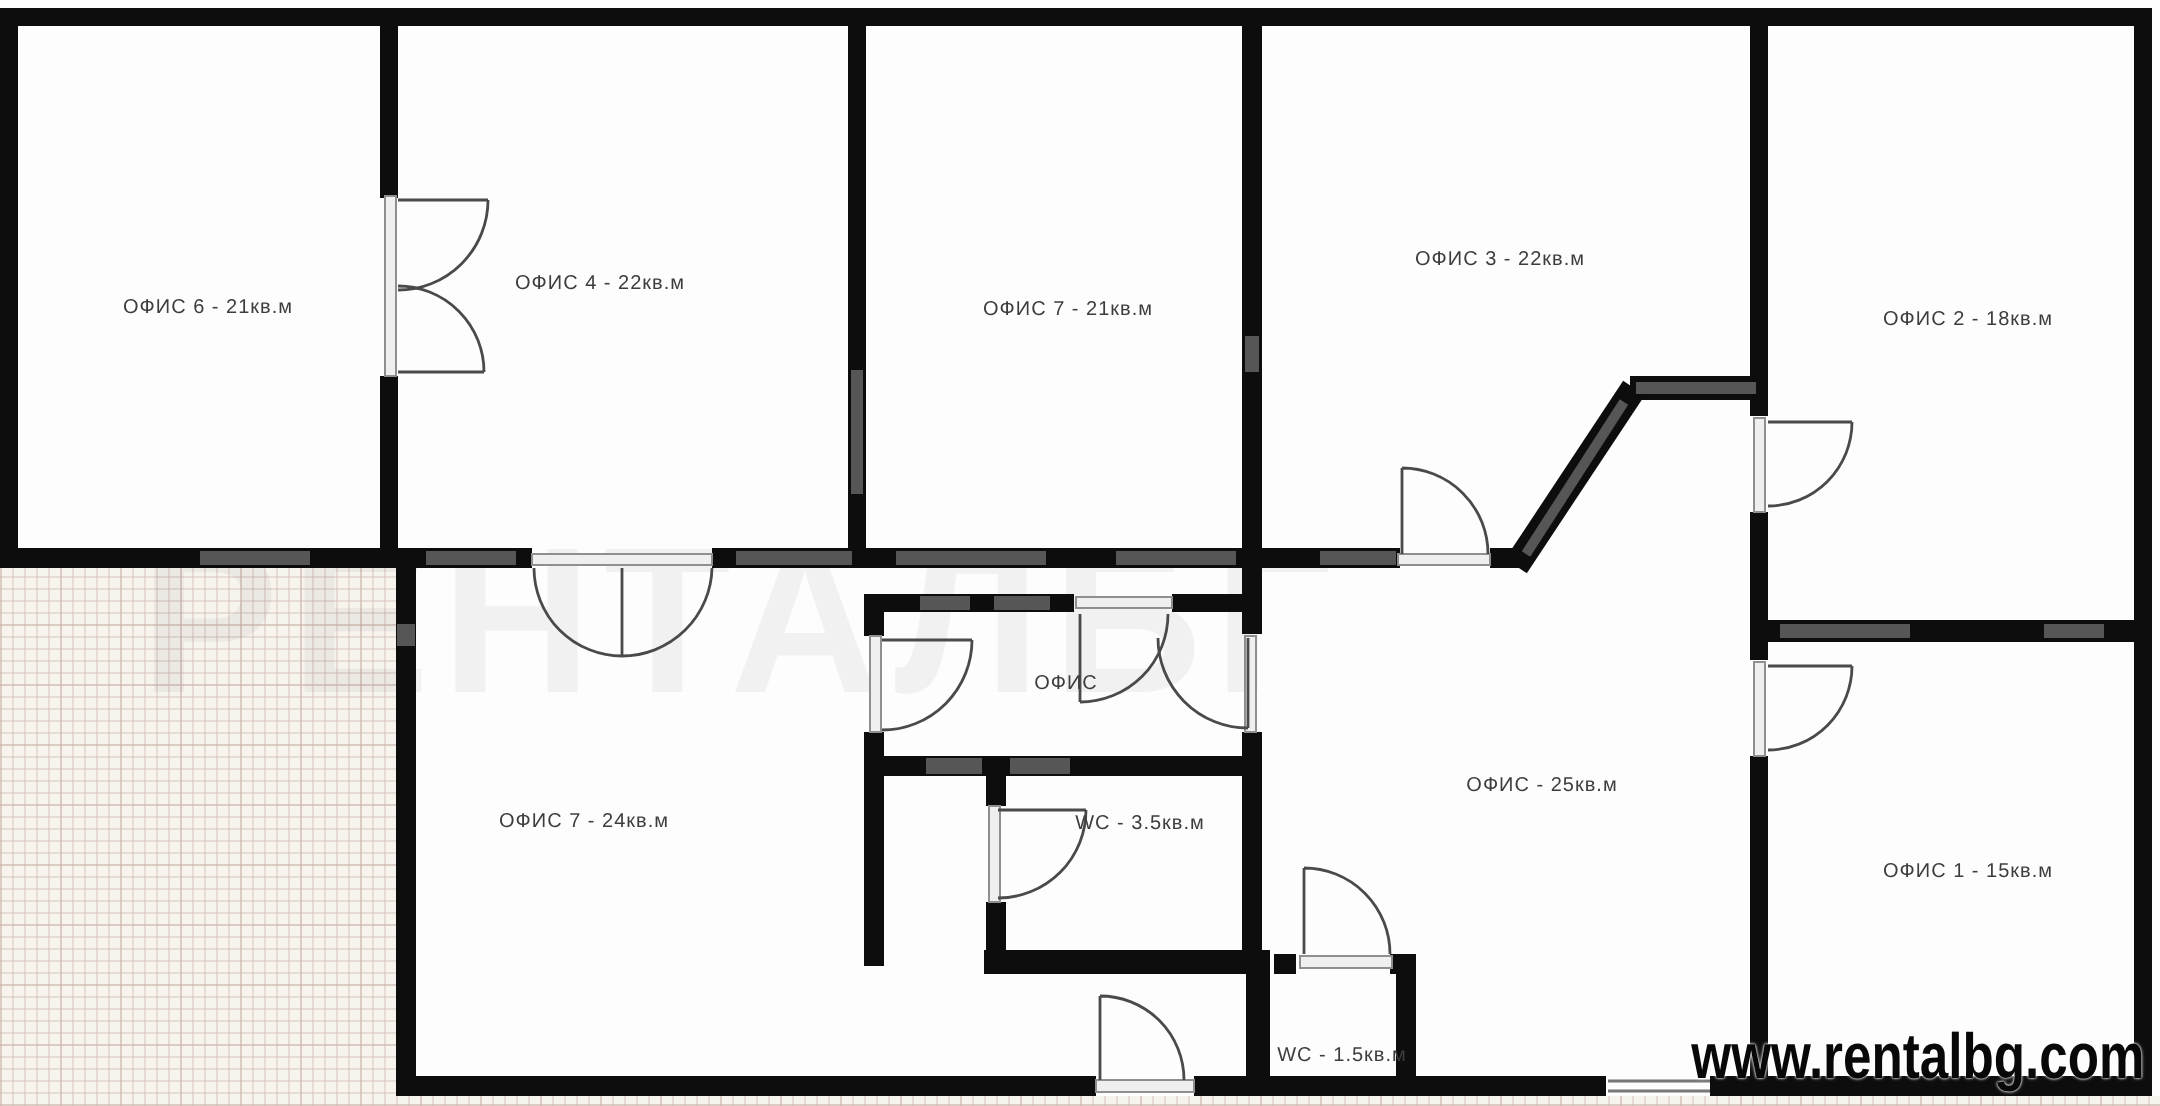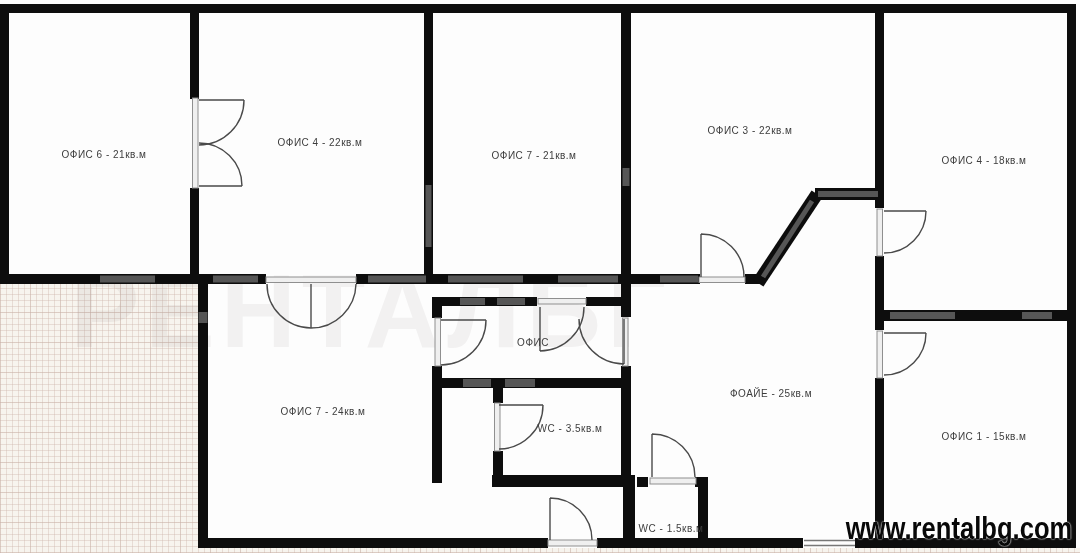--- a/index.html
+++ b/index.html
@@ -145,26 +145,26 @@
       <g>
         <path d="M884 333 H926 M926 333 A42 42 0 0 1 884 375"></path>
       </g>
       <g>
         <path d="M550 540 V498 M550 498 A42 42 0 0 1 592 540"></path>
       </g>
     </g>
   </svg>
 
   <div class="room-label" style="left:104px;top:154px">ОФИС 6 - 21кв.м</div>
-  <div class="room-label" style="left:320px;top:142px">ОФИС 4 - 22кв.м</div>
+  <div class="room-label" style="left:300px;top:142px">ОФИС 4 - 22кв.м</div>
   <div class="room-label" style="left:534px;top:155px">ОФИС 7 - 21кв.м</div>
   <div class="room-label" style="left:750px;top:130px">ОФИС 3 - 22кв.м</div>
-  <div class="room-label" style="left:984px;top:160px">ОФИС 4 - 18кв.м</div>
-  <div class="room-label" style="left:323px;top:411px">ОФИС 7 - 24кв.м</div>
+  <div class="room-label" style="left:984px;top:160px">ОФИС 2 - 18кв.м</div>
+  <div class="room-label" style="left:292px;top:411px">ОФИС 7 - 24кв.м</div>
   <div class="room-label" style="left:533px;top:342px">ОФИС</div>
-  <div class="room-label" style="left:570px;top:428px">WC - 3.5кв.м</div>
-  <div class="room-label" style="left:771px;top:393px">ФОАЙЕ - 25кв.м</div>
+  <div class="room-label" style="left:570px;top:412px">WC - 3.5кв.м</div>
+  <div class="room-label" style="left:771px;top:393px">ОФИС - 25кв.м</div>
   <div class="room-label" style="left:671px;top:528px">WC - 1.5кв.м</div>
   <div class="room-label" style="left:984px;top:436px">ОФИС 1 - 15кв.м</div>
 
   <div class="site-mark">www.rentalbg.com</div>
 
 </div>
 
 </body></html>

